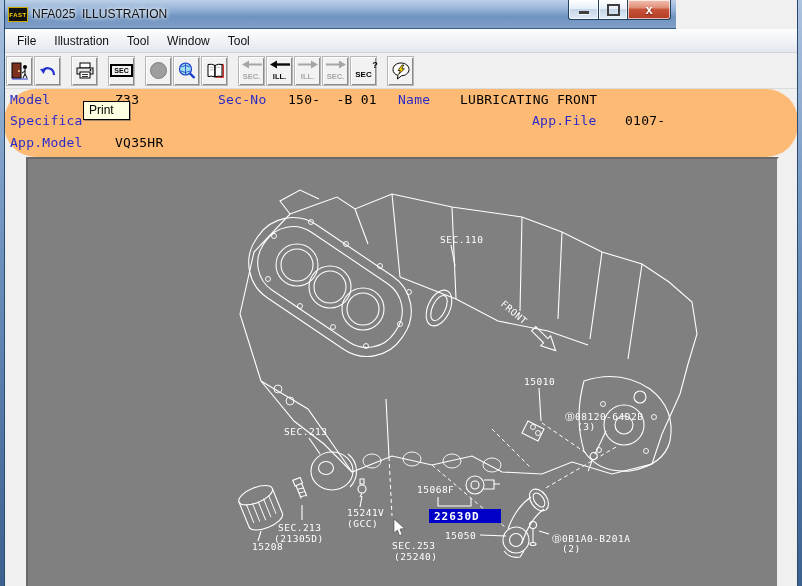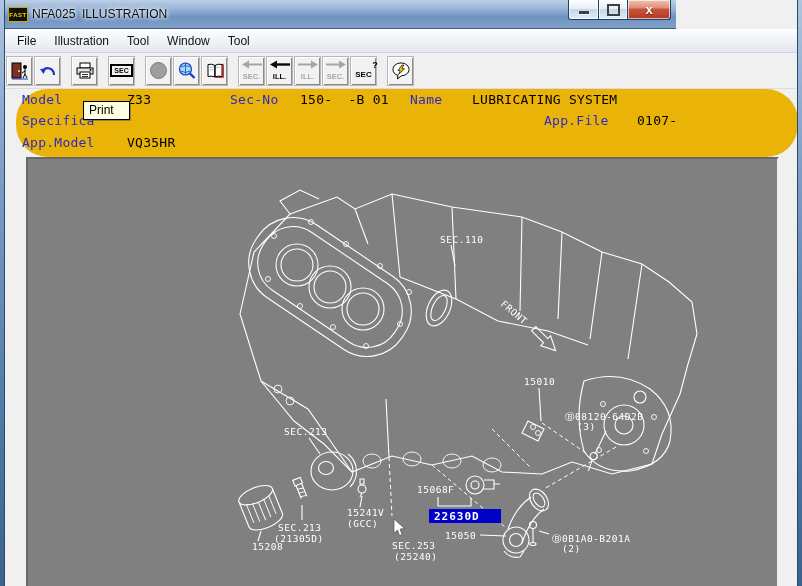--- a/index.html
+++ b/index.html
@@ -46,21 +46,21 @@
   .gap{width:9px;height:1px;}
   .secbox{border:2px solid #000;font-size:7px;font-weight:bold;padding:1px 2px;color:#000;
           font-family:"Liberation Sans",sans-serif;}
   .circle-ic{width:15px;height:15px;border-radius:50%;background:#9e9e9e;border:1px solid #7d7d7d;}
   .nav-label{font-size:7.5px;font-weight:bold;margin-top:3px;font-family:"Liberation Sans",sans-serif;}
   .nav-dis{color:#a6a6a6;}
   .nav-en{color:#0a0a0a;}
   .secfind{position:relative;font-size:8px;font-weight:bold;color:#000;padding-top:7px;}
   .secfind .qmark{position:absolute;top:-3px;right:-6px;font-size:9px;font-weight:bold;}
   
-  .form-area{position:absolute;left:16px;right:4px;top:89px;height:68px;background:#eab308;z-index:3;
+  .form-area{position:absolute;left:4px;right:4px;top:89px;height:68px;background:#fdba74;z-index:3;
              font-family:"DejaVu Sans Mono",monospace;font-size:13px;letter-spacing:.25px;border-radius:32px;}
   .fld{position:absolute;white-space:pre;}
   .blue{color:#2a2ac8;}
   .blk{color:#000;text-align:center;}
   
   .tooltip{position:absolute;left:83px;top:101px;background:#ffffe1;border:1px solid #000;
            box-shadow:1px 1px 0 rgba(90,90,90,.55);font-size:12px;color:#000;padding:1px 15px 2px 5px;z-index:20;}
   
   .panel{position:absolute;left:26px;top:157px;width:753px;height:462px;box-sizing:border-box;
          background:#808080;border:2px solid;border-color:#696969 #ececec #ececec #696969;z-index:3;}
@@ -196,21 +196,21 @@
       </svg>
     </div>
   </div>
 
   <div class="form-area">
     <span class="fld blue" style="left:6px;top:3px">Model</span>
     <span class="fld blk" style="left:111px;top:3px">Z33</span>
     <span class="fld blue" style="left:214px;top:3px">Sec-No</span>
     <span class="fld blk" style="left:284px;top:3px">150-  -B 01</span>
     <span class="fld blue" style="left:394px;top:3px">Name</span>
-    <span class="fld blk" style="left:456px;top:3px">LUBRICATING SYSTEM</span>
+    <span class="fld blk" style="left:456px;top:3px">LUBRICATING FRONT</span>
     <span class="fld blue" style="left:6px;top:24px">Specifica</span>
     <span class="fld blue" style="left:528px;top:24px">App.File</span>
     <span class="fld blk" style="left:621px;top:24px">0107-</span>
     <span class="fld blue" style="left:6px;top:46px">App.Model</span>
     <span class="fld blk" style="left:111px;top:46px">VQ35HR</span>
   </div>
 
   <div class="tooltip">Print</div>
 
   <div class="panel">

